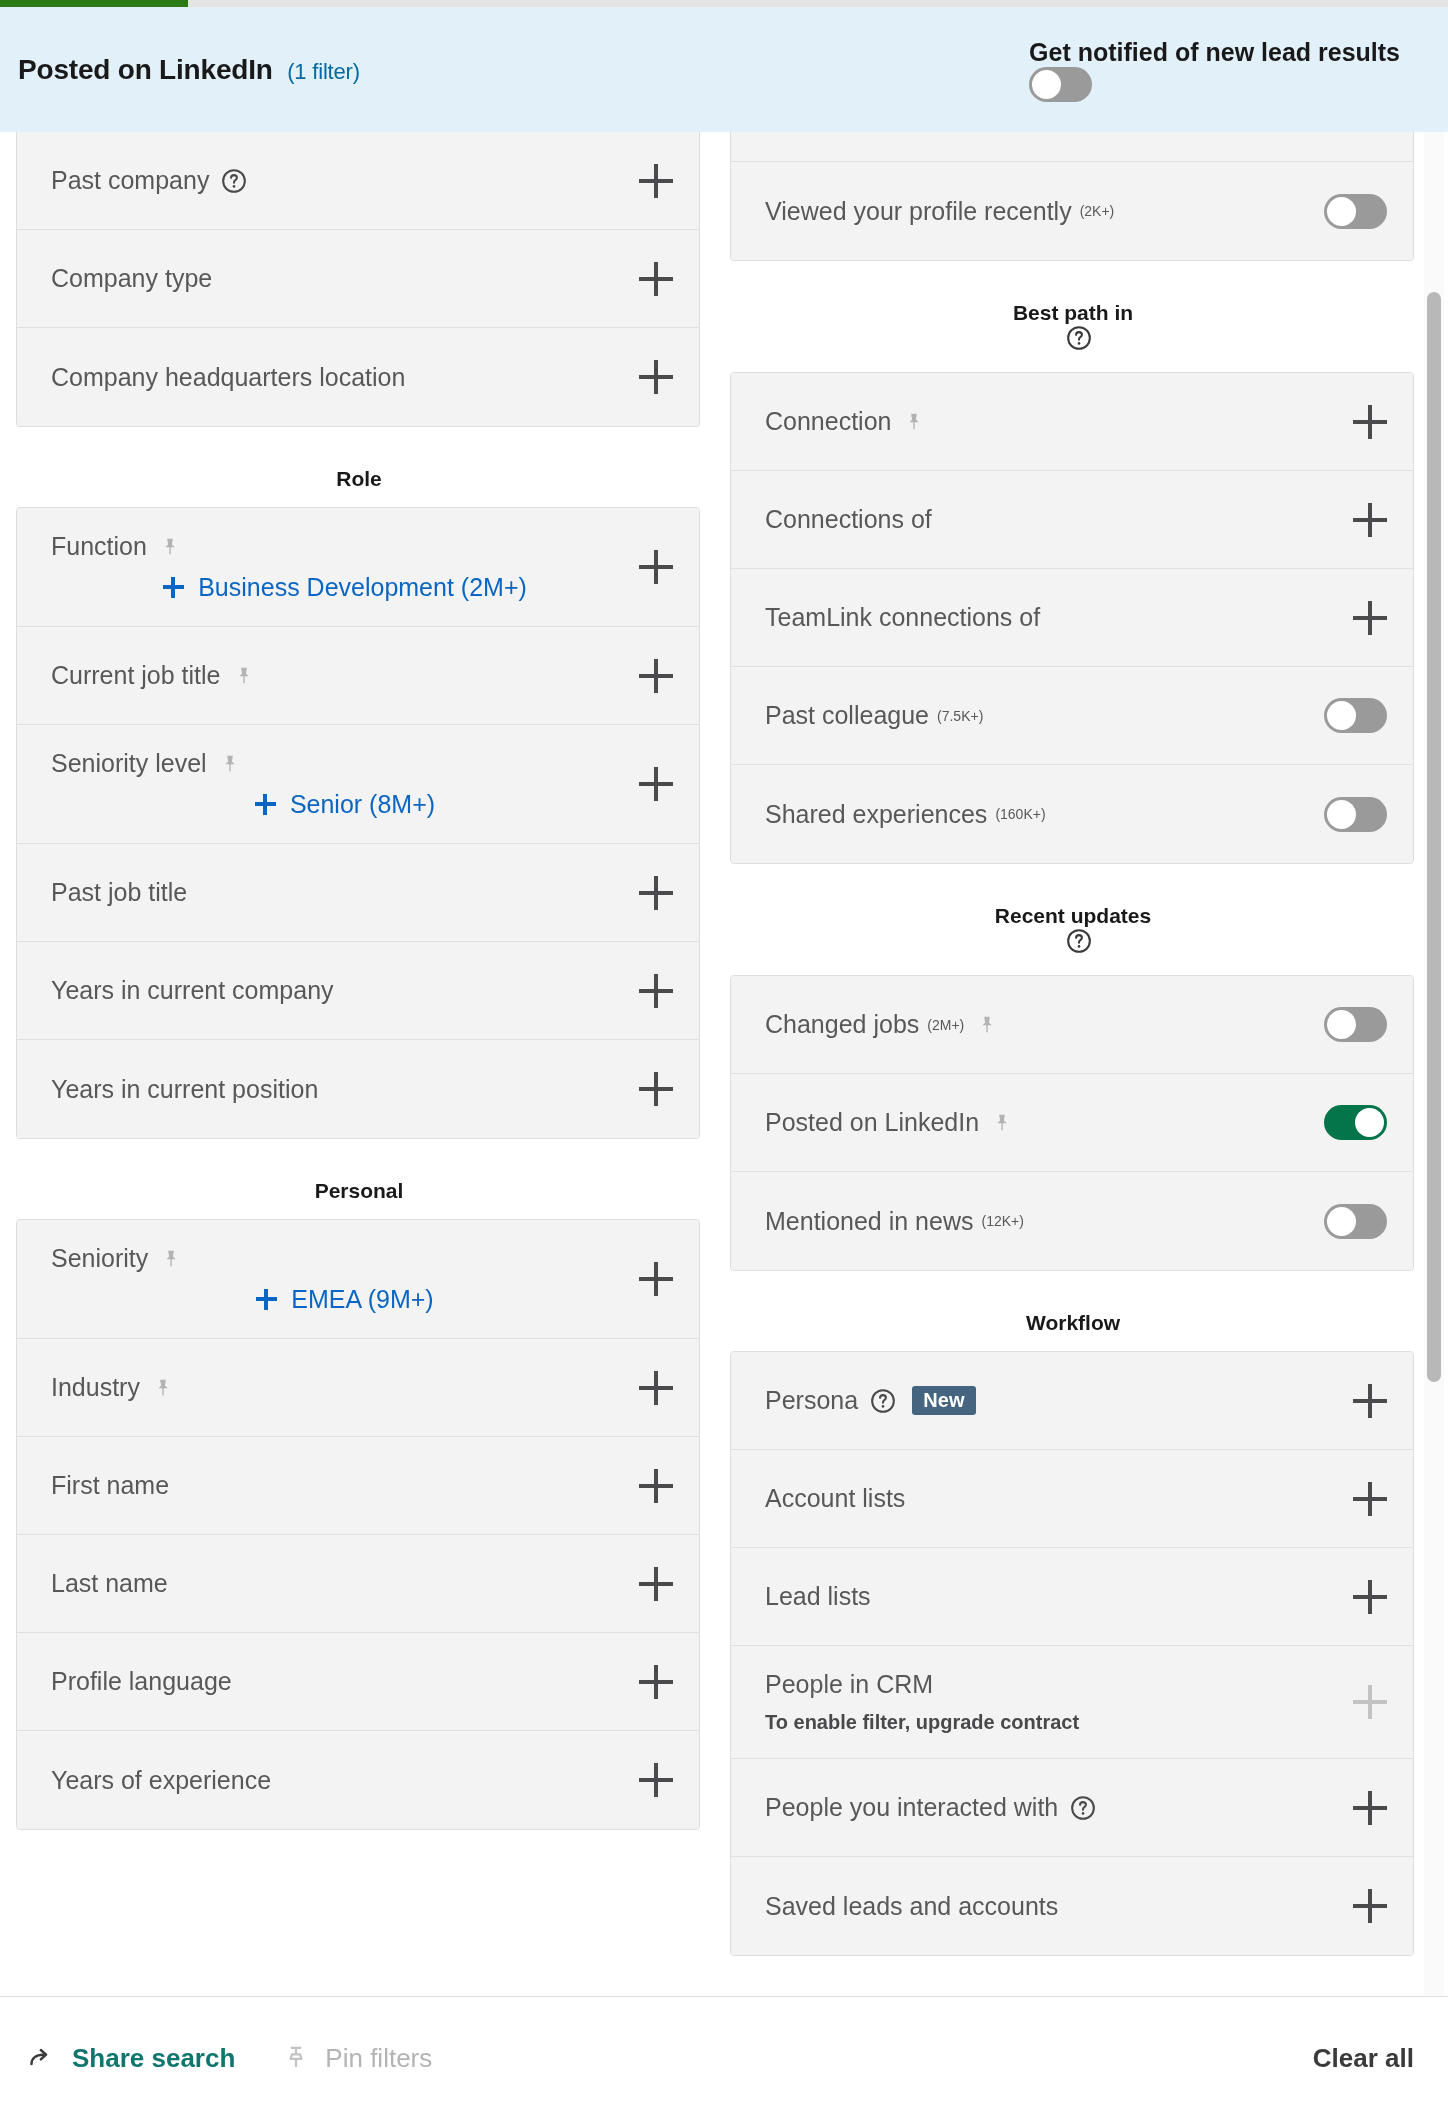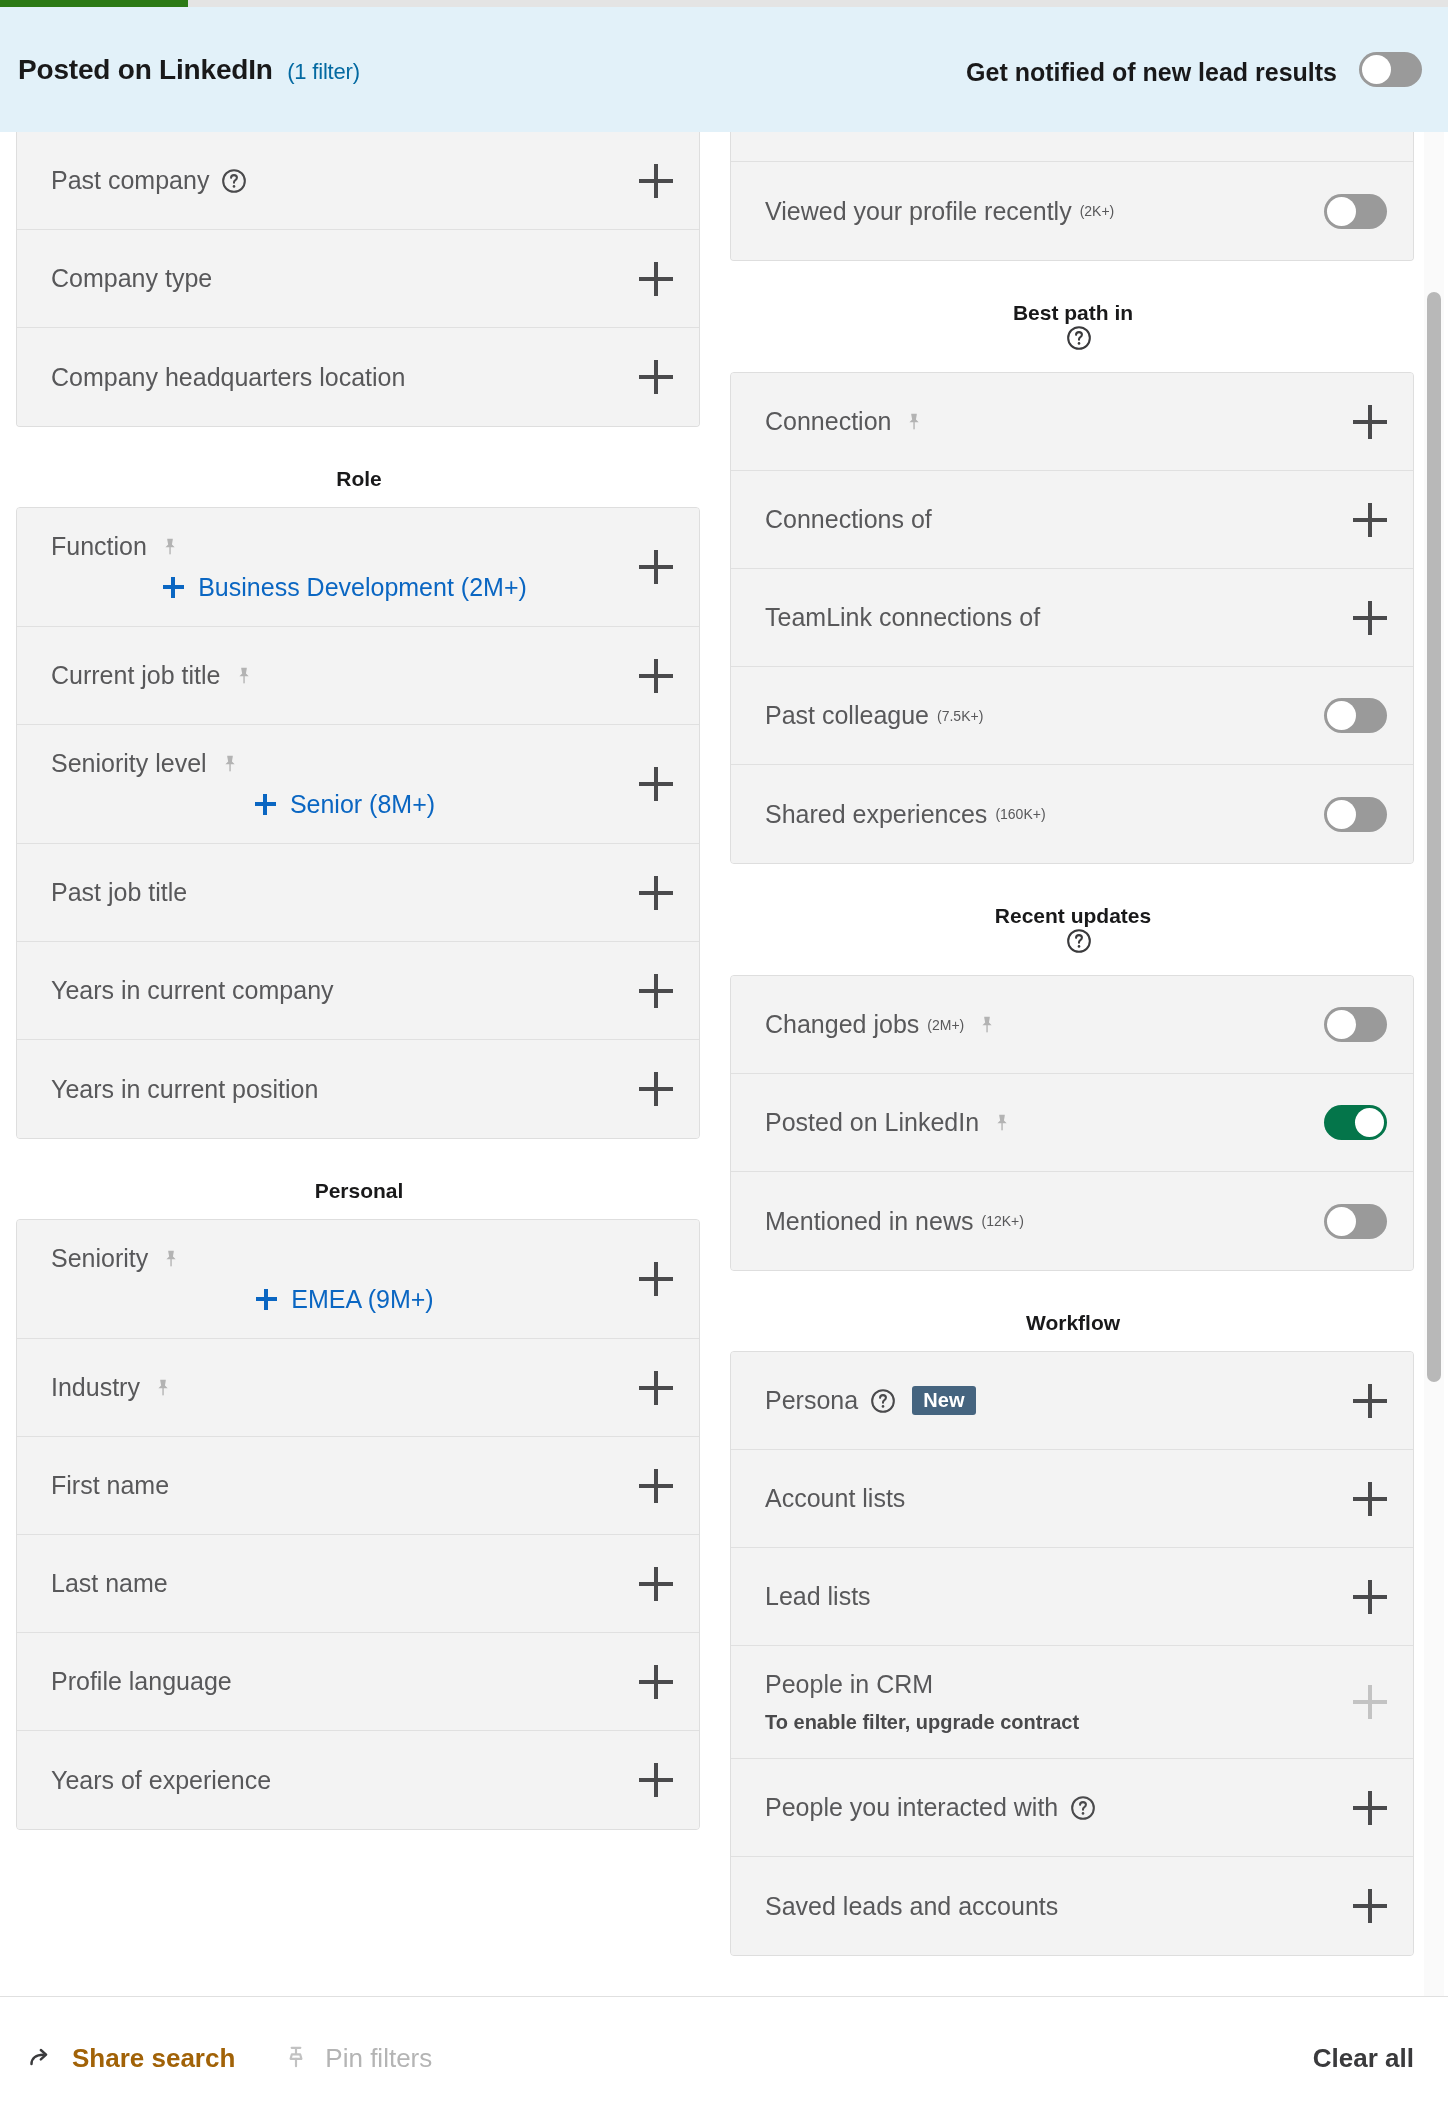--- a/index.html
+++ b/index.html
@@ -26,21 +26,21 @@
   }
   .header-title {
     margin-left:18px;
     font-size:28px; font-weight:bold; color:#19191a;
     letter-spacing:-0.2px;
   }
   .header-count {
     font-size:22px; font-weight:normal; color:#0369a1; margin-left:7px;
   }
   .header-right {
-    margin-left:auto; display:flex; align-items:flex-end; margin-right:26px;
+    margin-left:auto; display:flex; align-items:flex-start; margin-right:26px;flex-direction:column;
   }
   .header-right-label {
     font-size:25px; font-weight:bold; color:#19191a; margin-right:22px;
   }
 
   
   .toggle {
     width:63px; height:35px; border-radius:18px;
     position:relative; flex:0 0 auto; cursor:pointer;
     background:#9a9a9a;
@@ -141,21 +141,21 @@
   }
 
   
   .footer {
     position:absolute; left:0; bottom:0; width:1448px; height:124px;
     background:#ffffff; border-top:1px solid #e0e0e0;
     display:flex; align-items:center;
   }
   .footer-left { display:flex; align-items:center; margin-left:28px; gap:48px; }
   .footer-item { display:flex; align-items:center; cursor:pointer; }
-  .footer-item .flabel { font-size:26px; font-weight:bold; color:#a16207; margin-left:16px; }
+  .footer-item .flabel { font-size:26px; font-weight:bold; color:#0f766e; margin-left:16px; }
   .footer-item.muted .flabel { color:#b4b4b4; font-weight:normal; }
   .footer-right { margin-left:auto; margin-right:34px; }
   .footer-right .flabel { font-size:26px; font-weight:bold; color:#3a3a3c; cursor:pointer; }
 </style>
 </head>
 <body>
 
 <div class="app">
 
   <div class="progress-track">

